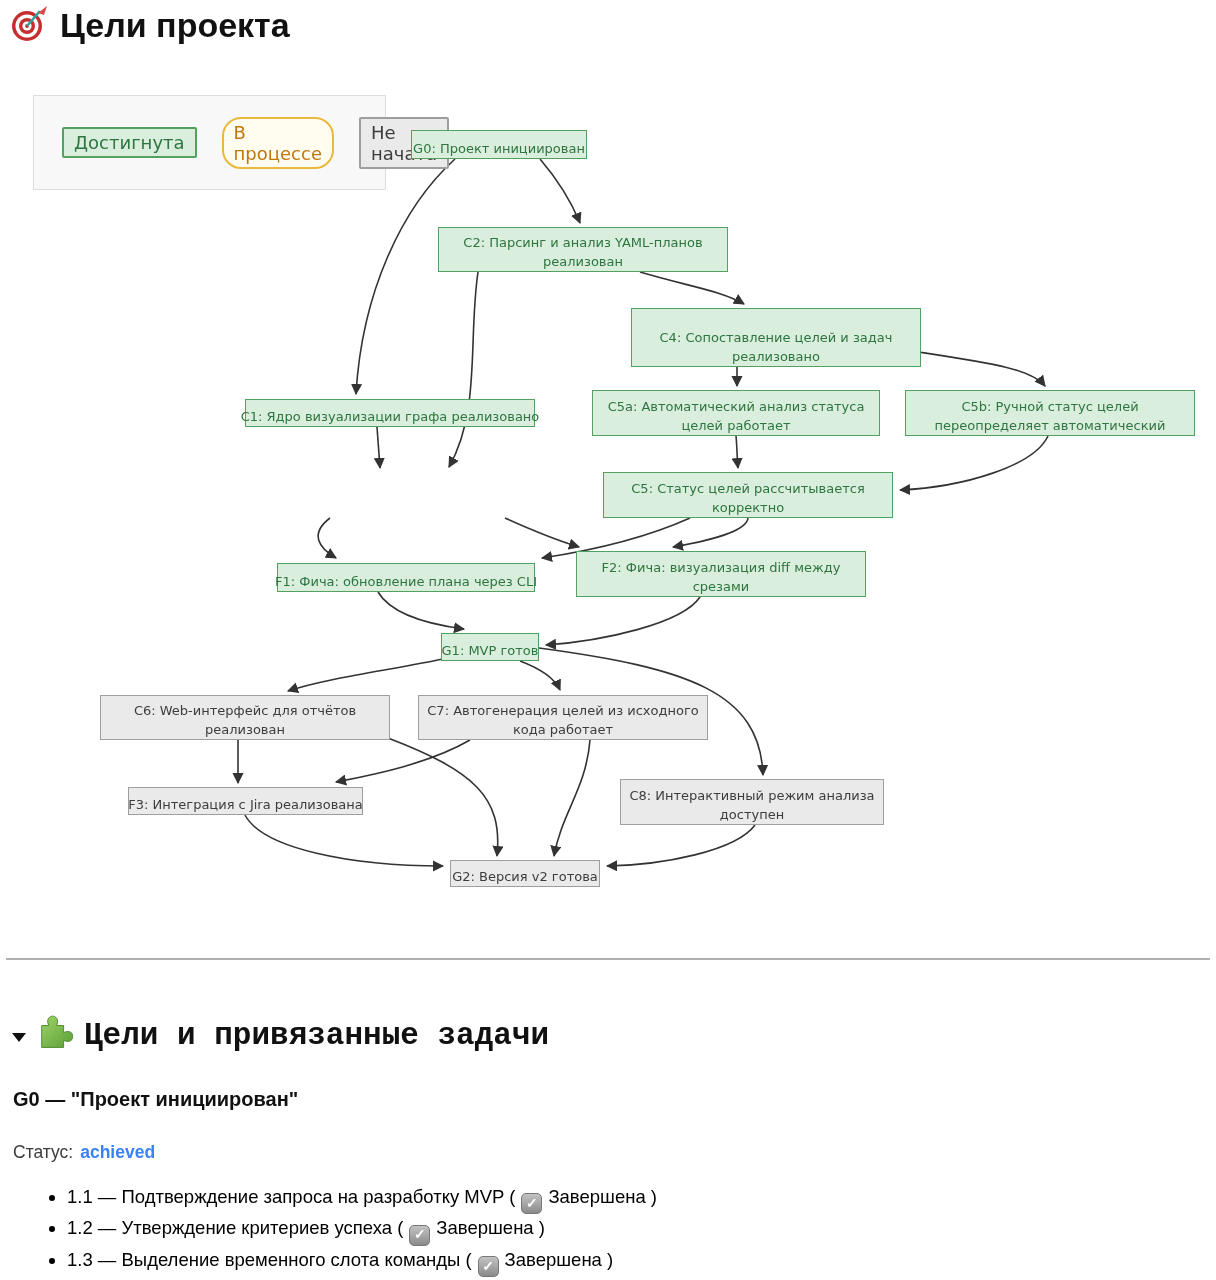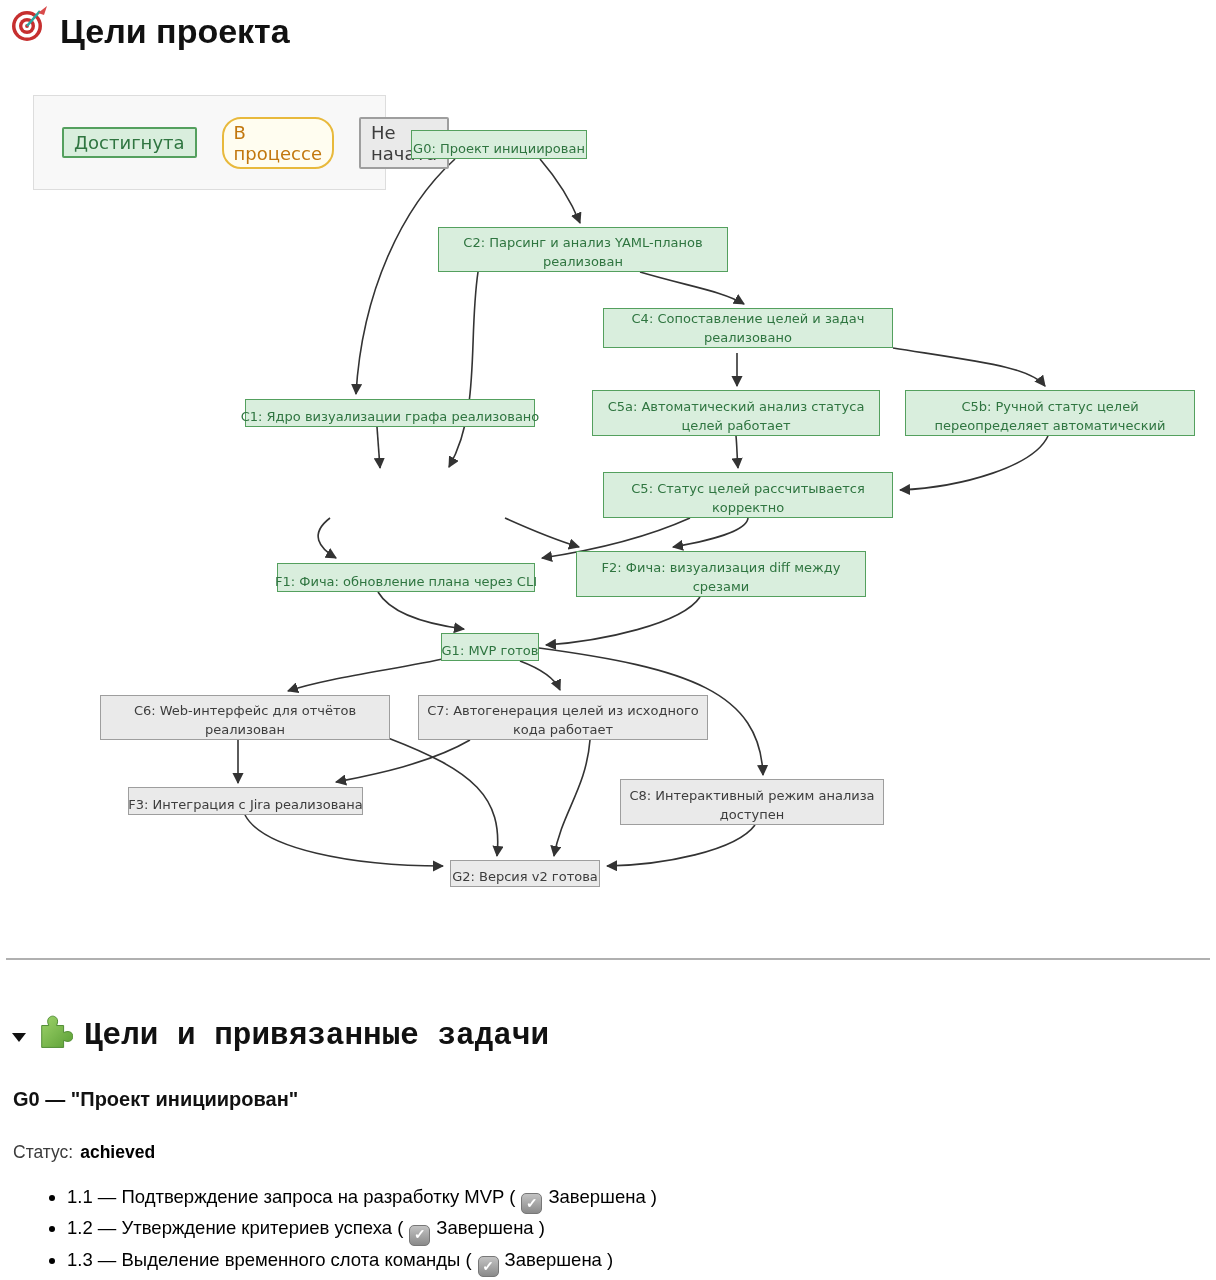--- a/index.html
+++ b/index.html
@@ -1,19 +1,19 @@
 <!DOCTYPE html>
 <html><head>
 <meta charset="utf-8">
 <style>
   html,body{margin:0;padding:0;background:#fff;}
   body{font-family:"Liberation Sans",sans-serif;color:#111;}
   .canvas{position:relative;width:1216px;height:1280px;background:#fff;overflow:hidden;}
 
-  .page-h1{position:absolute;left:10px;top:6px;display:flex;align-items:flex-end;gap:13px;
+  .page-h1{position:absolute;left:10px;top:6px;display:flex;align-items:flex-start;gap:13px;
            font-size:34px;font-weight:700;}
 
   .graph{position:absolute;left:0;top:0;width:1216px;height:960px;}
   svg.edges{position:absolute;left:0;top:0;z-index:1;}
 
   .legend{position:absolute;left:33px;top:95px;width:353px;height:95px;background:#f8f8f8;
           border:1px solid #ddd;box-sizing:border-box;display:flex;align-items:center;
           gap:25px;padding-left:28px;z-index:2;}
   .chip{display:inline-block;padding:3px 10px;font-size:18px;font-family:"DejaVu Sans",sans-serif;
         border:2px solid;border-radius:2px;}
@@ -27,21 +27,21 @@
   .in-progress{background:#fffdf0;border-color:#e8b93c;color:#c2770e;border-radius:19px;}
 
   .divider{position:absolute;left:6px;top:958px;width:1204px;height:0;border-top:2px solid #b0b0b0;}
 
   .section-heading{position:absolute;left:12px;top:1014px;display:flex;align-items:center;gap:11px;
                    font-size:31px;font-weight:700;cursor:pointer;font-family:Liberation Mono, monospace;}
   .tri{width:0;height:0;border-left:7px solid transparent;border-right:7px solid transparent;
        border-top:9px solid #111;margin-top:4px;}
   .goal-heading{position:absolute;left:13px;top:1088px;font-size:20px;font-weight:700;}
   .status-line{position:absolute;left:13px;top:1142px;font-size:17.5px;color:#3c3c3c;}
-  .status-value{color:#000000;font-weight:700;margin-left:7px;text-align:center;}
+  .status-value{color:#3b82f6;font-weight:700;margin-left:7px;text-align:center;}
 
   .tasks{position:absolute;left:41px;top:1183px;margin:0;padding:0 0 0 26px;list-style:disc;
          font-size:18.5px;line-height:27.5px;color:#000;}
   .tasks li{margin:0;padding:0;}
   .cb{display:inline-flex;align-items:center;justify-content:center;width:21px;height:21px;
       border-radius:5px;background:linear-gradient(180deg,#c3c3c3,#8a8a8a);border:1px solid #777;
       color:#fff;font-size:14px;font-weight:700;vertical-align:-5px;margin:0 6px;box-sizing:border-box;}
 </style>
 </head>
 <body>
@@ -106,21 +106,21 @@
     </div>
 
     <div class="node achieved" style="left:411px;top:130px;width:176px;height:29px">
       <span>G0: Проект инициирован</span>
         <span></span>
     </div>
     <div class="node achieved" style="left:438px;top:227px;width:290px;height:45px">
       <span>C2: Парсинг и анализ YAML-планов</span>
         <span>реализован</span>
     </div>
-    <div class="node achieved" style="left:603px;top:308px;width:290px;height:40px">
+    <div class="node achieved" style="left:631px;top:308px;width:290px;height:59px">
       <span>C4: Сопоставление целей и задач</span>
         <span>реализовано</span>
     </div>
     <div class="node achieved" style="left:245px;top:399px;width:290px;height:28px">
       <span>C1: Ядро визуализации графа реализовано</span>
         <span></span>
     </div>
     <div class="node achieved" style="left:592px;top:390px;width:288px;height:46px">
       <span>C5a: Автоматический анализ статуса</span>
         <span>целей работает</span>

